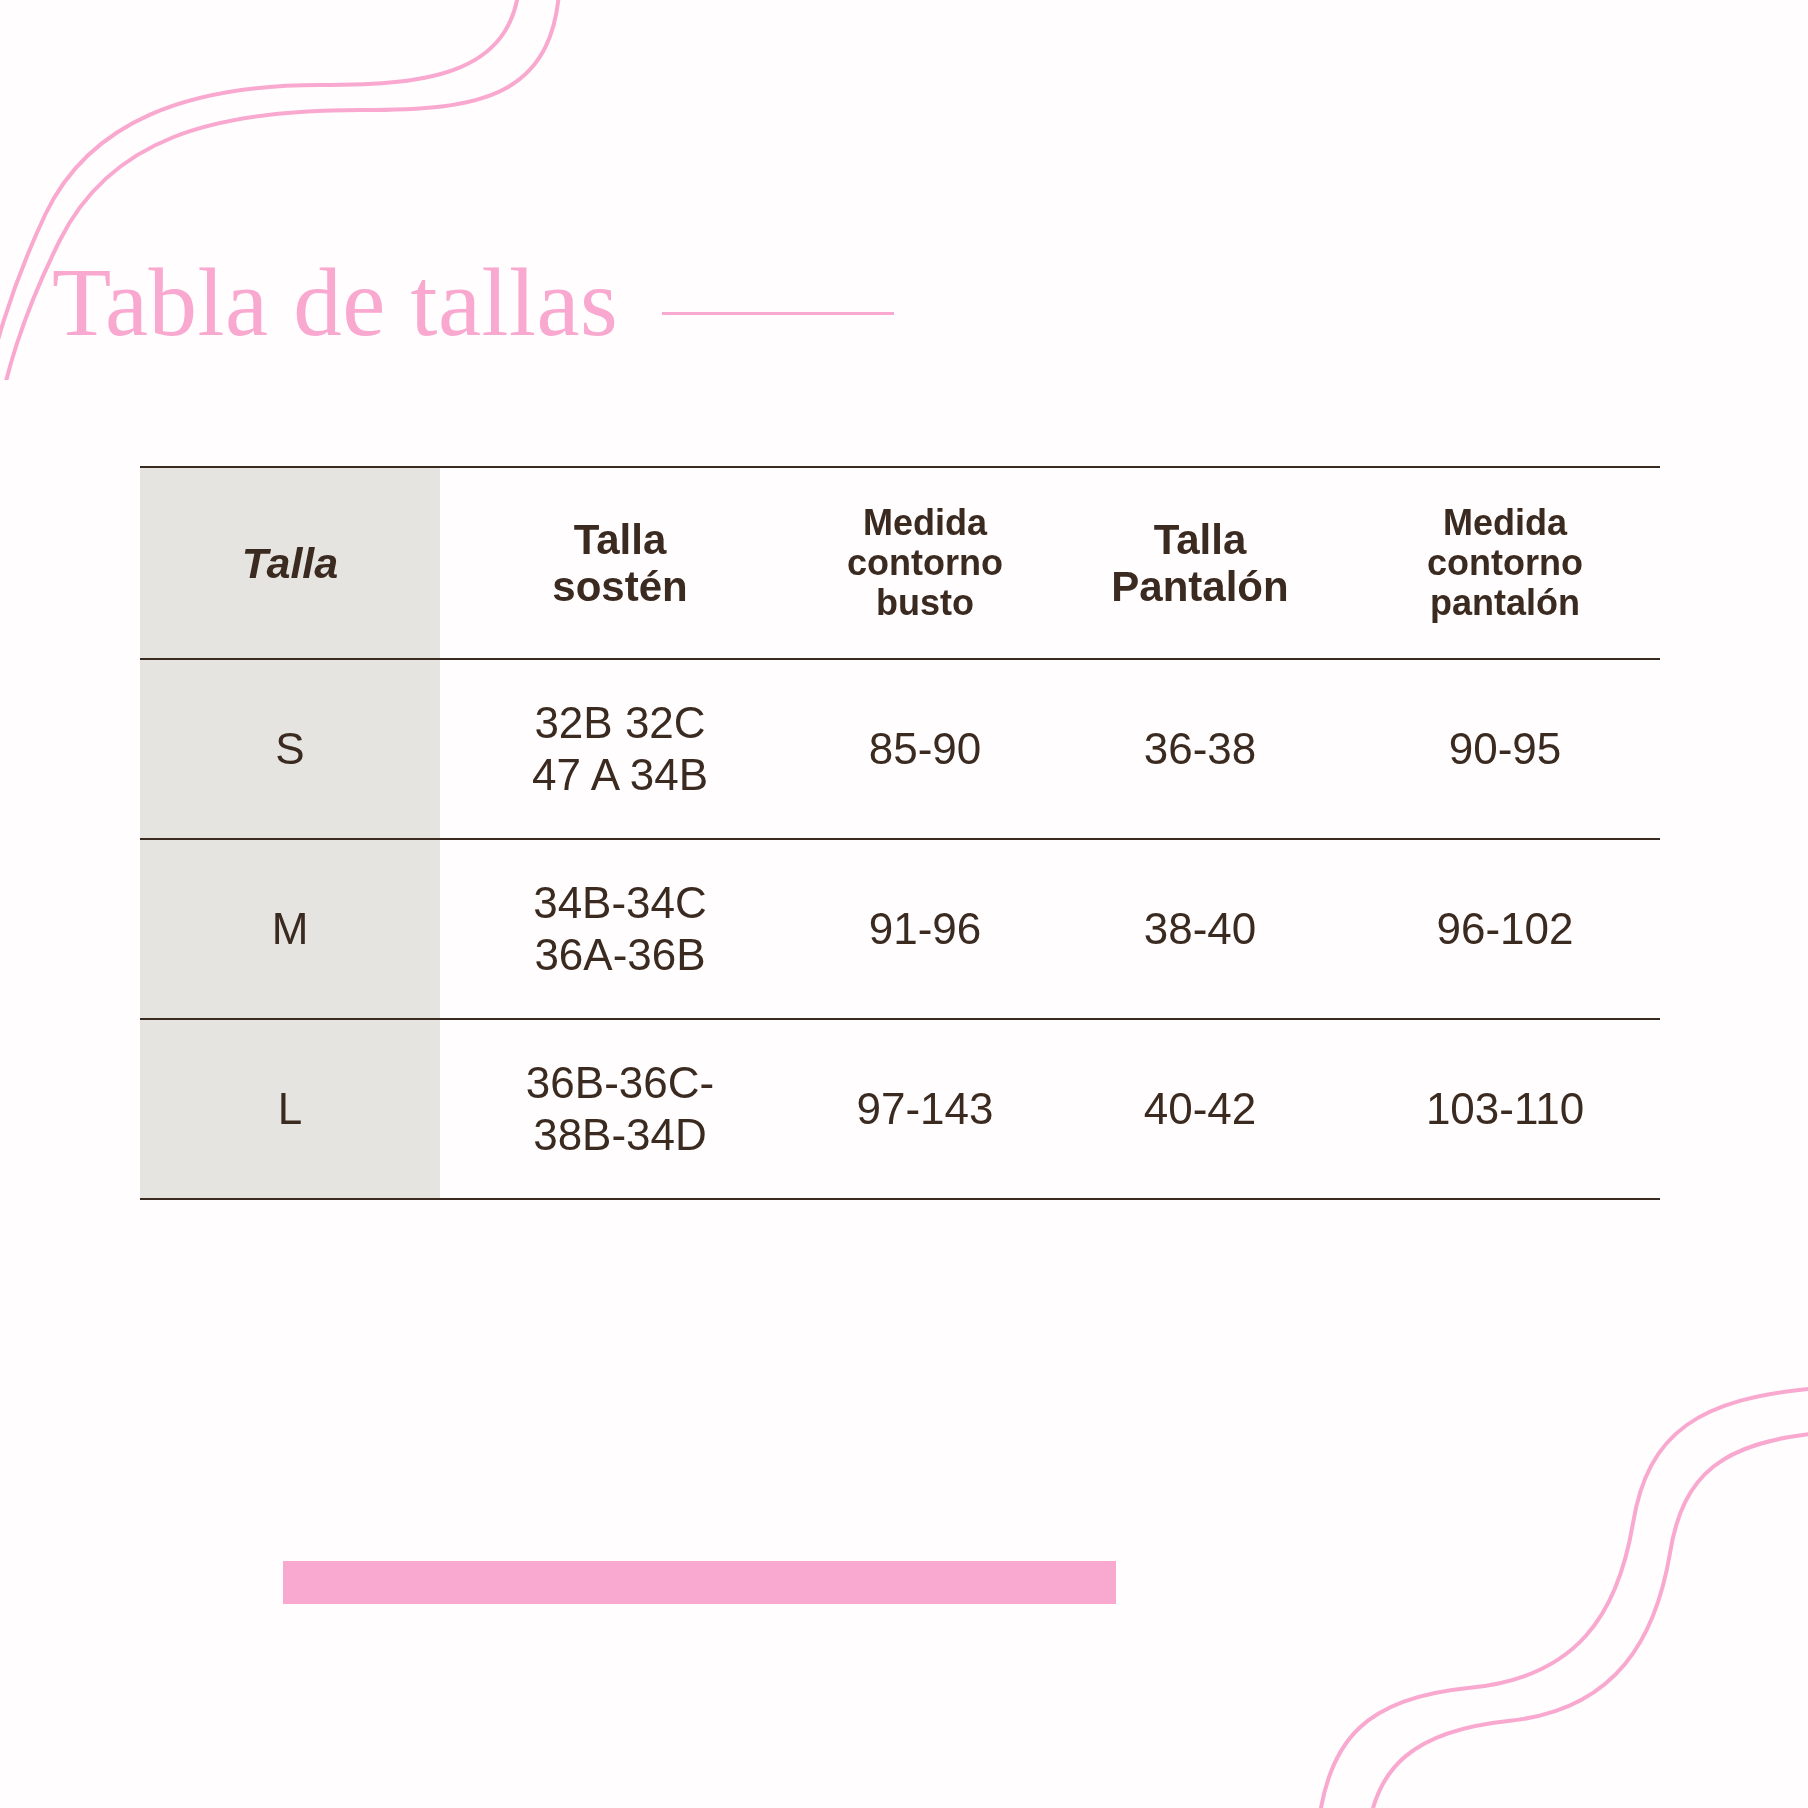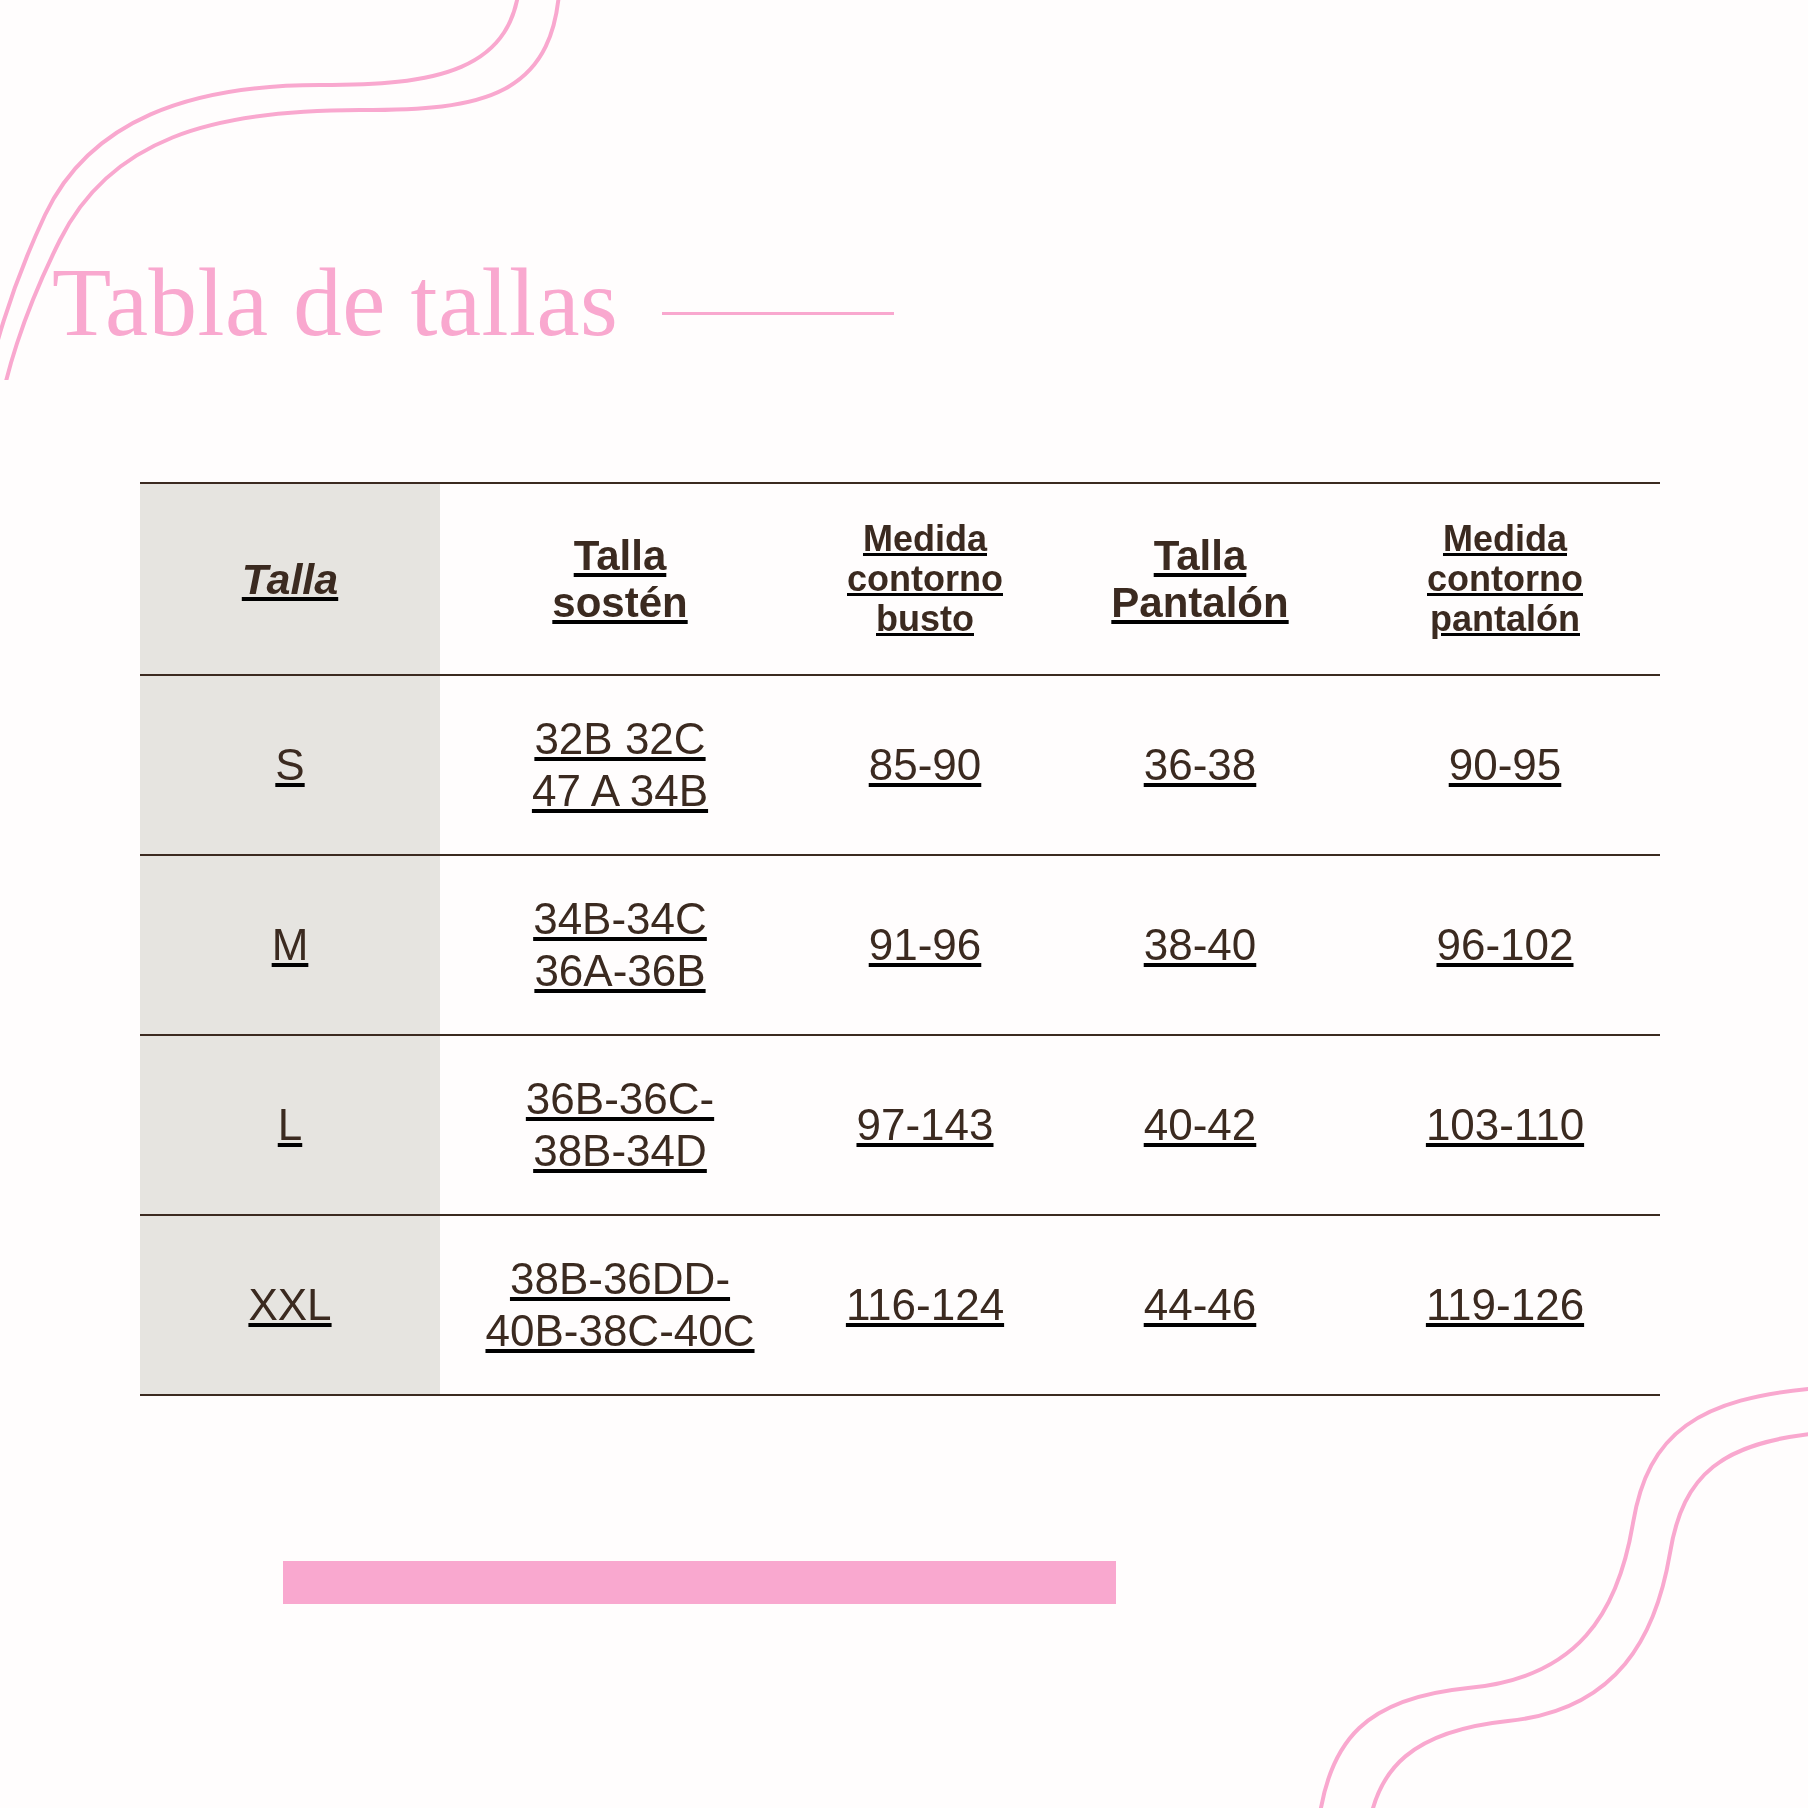--- a/index.html
+++ b/index.html
@@ -47,26 +47,25 @@
   }
   .title-rule {
     width: 232px;
     height: 3px;
     background: #f9a8cf;
     margin-top: 22px;
   }
 
   table.sizes {
     position: absolute;
-    top: 482px;
+    top: 466px;
     left: 140px;
     width: 1520px;
     border-collapse: collapse;
     table-layout: fixed;
-    text-decoration: underline;
   }
   table.sizes col.c0 { width: 300px; }
   table.sizes col.c1 { width: 360px; }
   table.sizes col.c2 { width: 250px; }
   table.sizes col.c3 { width: 300px; }
   table.sizes col.c4 { width: 310px; }
 
   table.sizes th, table.sizes td {
     color: #3b2a20;
     text-align: center;
@@ -205,29 +204,17 @@
         <td>
           <span class="cell-lines">
             <span>36B-36C-</span>
             <span>38B-34D</span>
           </span>
         </td>
         <td>97-143</td>
         <td>40-42</td>
         <td>103-110</td>
       </tr>
-      <tr>
-        <td class="size-cell">XXL</td>
-        <td>
-          <span class="cell-lines">
-            <span>38B-36DD-</span>
-            <span>40B-38C-40C</span>
-          </span>
-        </td>
-        <td>116-124</td>
-        <td>44-46</td>
-        <td>119-126</td>
-      </tr>
     </tbody>
   </table>
 
   <div class="pink-bar"></div>
 </div>
 
 </body></html>

